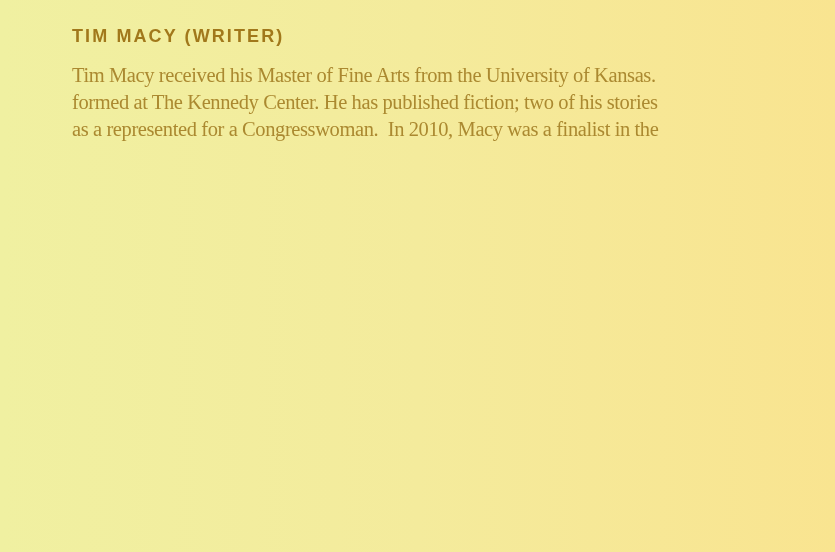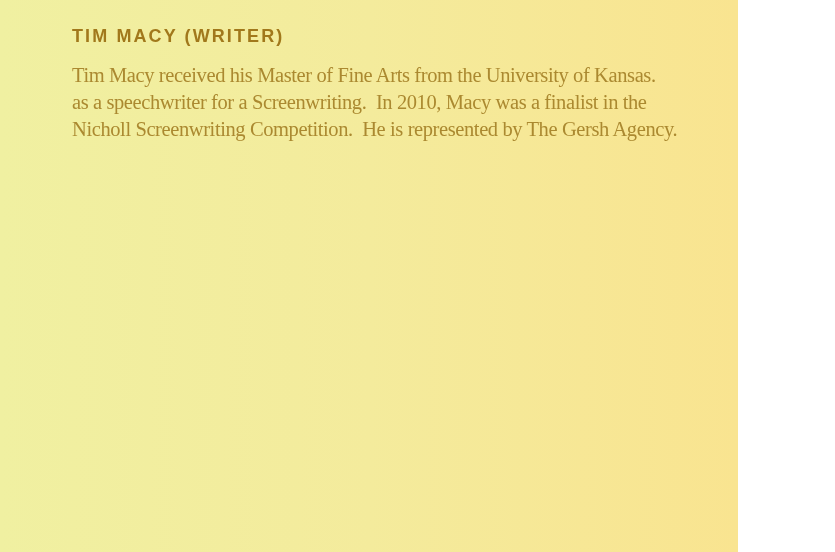--- a/index.html
+++ b/index.html
@@ -1,21 +1,21 @@
 <!DOCTYPE html>
 <html><head>
 <meta charset="utf-8">
 <style>
   html, body {
     margin: 0;
     padding: 0;
   }
   .page {
     position: relative;
-    width: 738px;
+    width: 835px;
     height: 552px;
     background: linear-gradient(to right, #f0f0a1 0%, #f4eb9c 50%, #f9e490 100%);
     overflow: hidden;
     font-family: "Liberation Serif", serif;
   }
   .title {
     position: absolute;
     left: 72px;
     top: 14px;
     font-family: "Liberation Sans", sans-serif;
@@ -42,17 +42,17 @@
 </style>
 </head>
 <body>
 
 <div class="page">
 
   <h1 class="title">TIM MACY (WRITER)</h1>
 
   <div class="bio">
     <div class="bio-line">Tim Macy received his Master of Fine Arts from the University of Kansas.</div>
-    <div class="bio-line">as a speechwriter for a Screenwriting.  In 2010, Macy was a finalist in the</div>
-    <div class="bio-line">Nicholl Screenwriting Competition.  He is represented by The Gersh Agency.</div>
+    <div class="bio-line">formed at The Kennedy Center. He has published fiction; two of his stories</div>
+    <div class="bio-line">as a represented for a Congresswoman.  In 2010, Macy was a finalist in the</div>
   </div>
 
 </div>
 
 </body></html>

